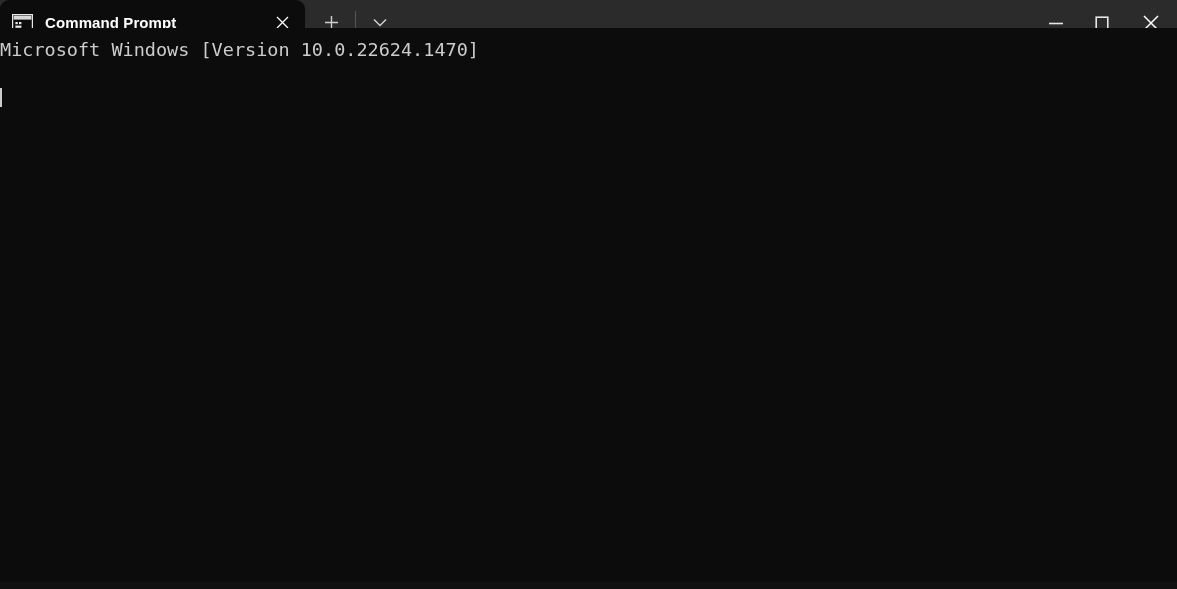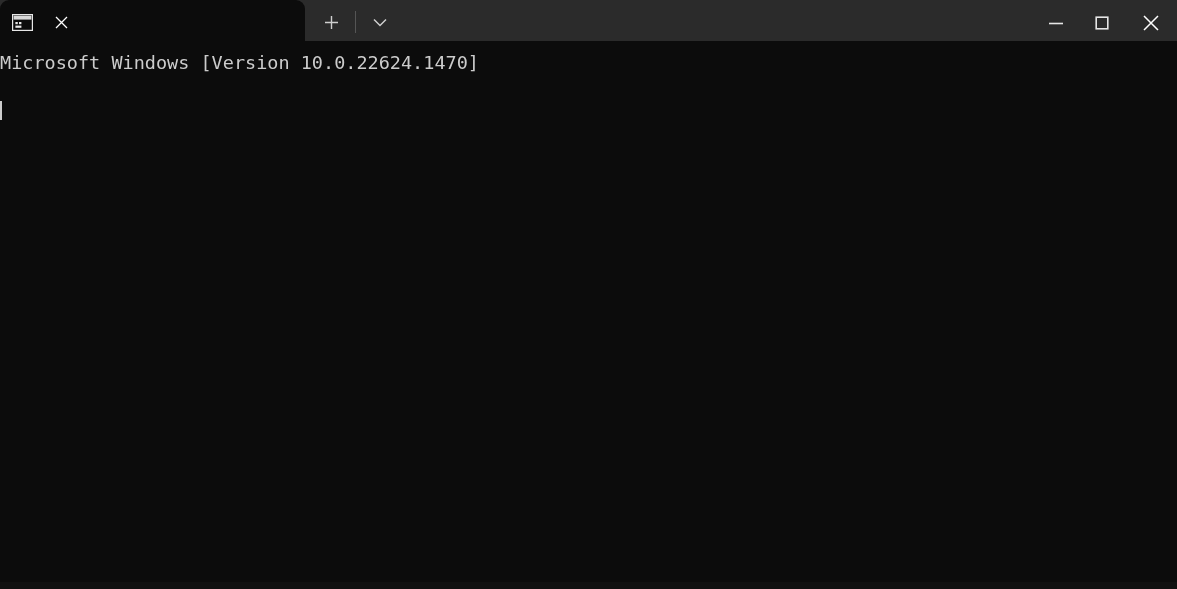--- a/index.html
+++ b/index.html
@@ -110,21 +110,21 @@
     display: flex;
     align-items: center;
     justify-content: center;
   }
   .wc-btn.close { width: 52px; }
   .wc-btn svg { display: block; }
 
   
   .terminal {
     position: absolute;
-    left: 0; top: 41px;
+    left: 0; top: 28px;
     width: 1177px;
     height: 544px;
     background: #0c0c0c;
     box-sizing: border-box;
     padding: 10px 0 0 0;
     overflow: hidden;
   }
   .term-line {
     font-family: "DejaVu Sans Mono", "Liberation Mono", monospace;
     font-size: 18.5px;
@@ -165,20 +165,21 @@
       <div class="tab">
         <span class="tab-icon">
           <svg width="21" height="17" viewBox="0 0 21 17">
             <rect x="0.5" y="0.5" width="20" height="16" fill="#0c0c0c" stroke="#e8e8e8" stroke-width="1.4"></rect>
             <rect x="1.6" y="1.6" width="17.8" height="4" fill="#d8d8d8"></rect>
             <rect x="3.4" y="8" width="2.4" height="2.2" fill="#e8e8e8"></rect>
             <rect x="7" y="8" width="2.4" height="2.2" fill="#e8e8e8"></rect>
             <rect x="3.4" y="11.6" width="6" height="2.2" fill="#e8e8e8"></rect>
           </svg>
         </span>
+        <span class="tab-title">Command Prompt</span>
         <span class="tab-close">
           <svg width="13" height="13" viewBox="0 0 13 13">
             <path d="M1 1 L12 12 M12 1 L1 12" stroke="#ffffff" stroke-width="1.3" fill="none"></path>
           </svg>
         </span>
       </div>
 
       <div class="newtab-btn">
         <svg width="15" height="15" viewBox="0 0 15 15">
           <path d="M7.5 1 L7.5 14 M1 7.5 L14 7.5" stroke="#cfcfcf" stroke-width="1.4" fill="none"></path>

